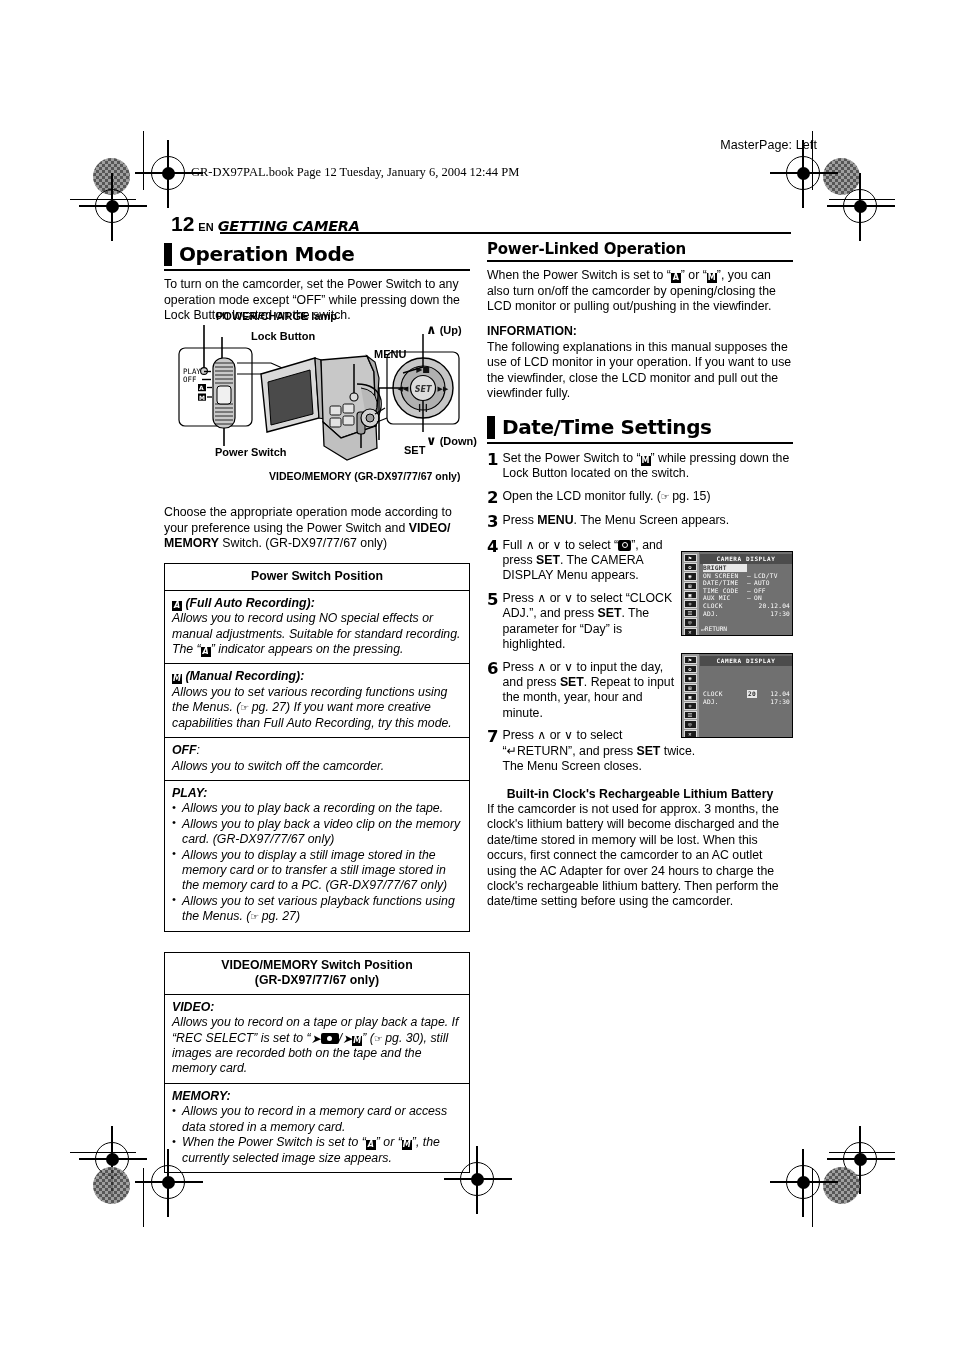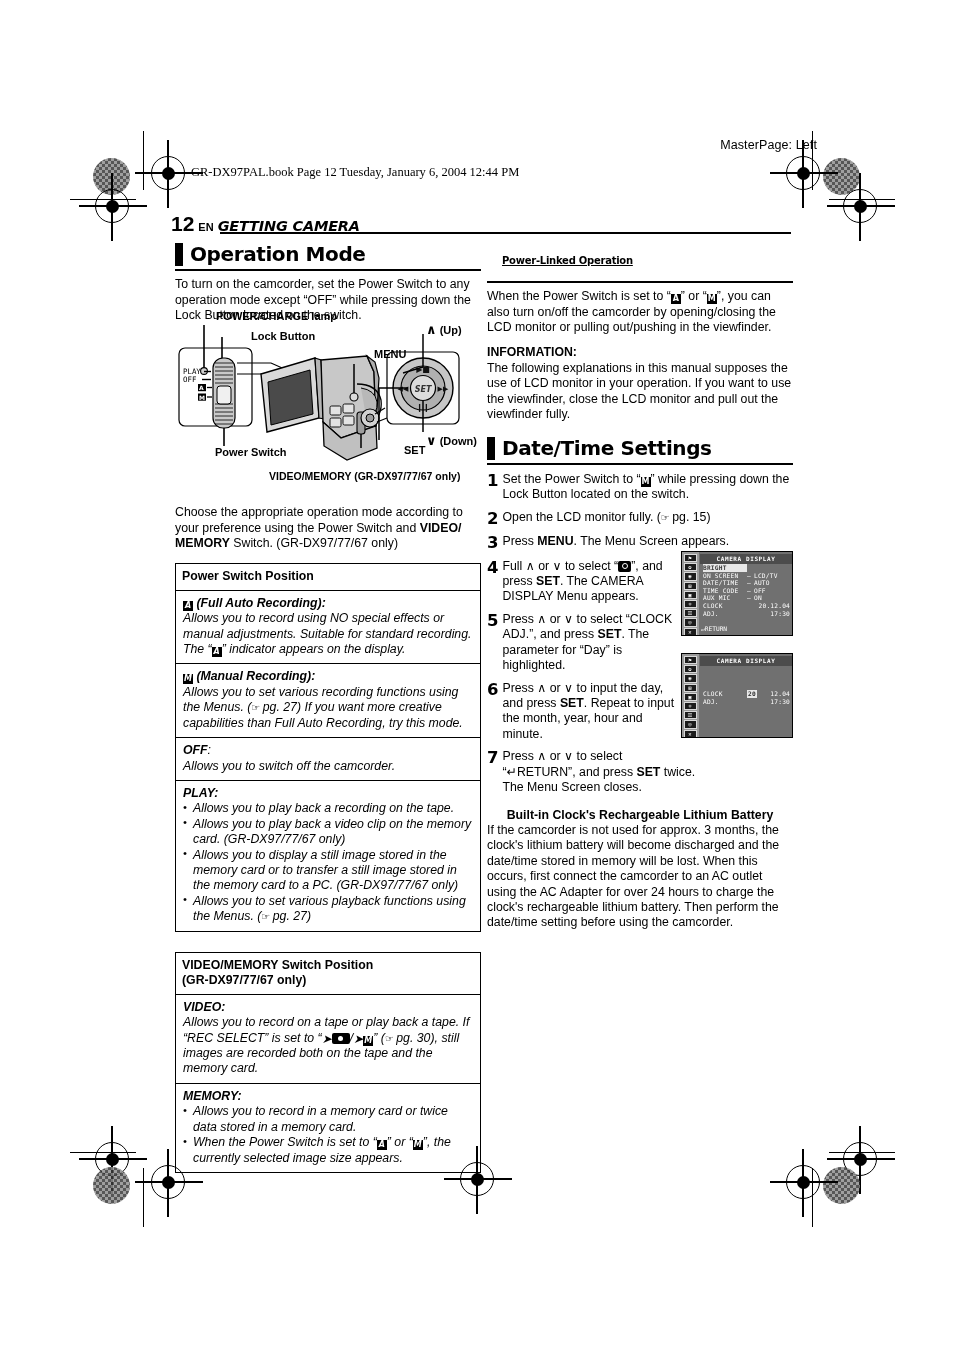--- a/index.html
+++ b/index.html
@@ -60,36 +60,36 @@
   .section-title {
     font-size: 14.5px; font-weight: bold; font-style: italic;
     font-family: "DejaVu Sans", sans-serif;
     line-height: 1; padding-bottom: 1px; letter-spacing: -0.2px;
   }
   .header-rule {
     position: absolute; left: 220px; top: 232px; width: 571px; height: 2.4px; background: #000;
   }
 
   
-  .col-left  { position: absolute; left: 175px; top: 243px; width: 306px; }
+  .col-left  { position: absolute; left: 164px; top: 243px; width: 306px; }
   .col-right { position: absolute; left: 487px; top: 240px; width: 306px; }
 
   
   .h1-block { display: flex; align-items: center; gap: 7px; }
   .h1-bar { width: 8px; height: 23px; background: #000; flex: none; }
   h1.chapter {
     margin: 0; font-size: 20px; font-weight: bold;
     font-family: "DejaVu Sans", sans-serif;
     letter-spacing: -0.4px; line-height: 1.05;
   }
   .h1-rule { height: 2.2px; background: #000; margin-top: 3px; }
 
   h2.sub {
-    margin: 15px; font-size: 10px; font-weight: bold;
-    font-family: "DejaVu Sans", sans-serif; letter-spacing: -0.25px; text-decoration: underline;
+    margin: 0; font-size: 15px; font-weight: bold;
+    font-family: "DejaVu Sans", sans-serif; letter-spacing: -0.25px;
   }
   .h2-rule { height: 2.2px; background: #000; margin-top: 2px; }
 
   p, .body {
     font-size: 12.3px; line-height: 1.255; margin: 0;
     font-family: "Liberation Sans", sans-serif;
   }
   .mt6  { margin-top: 6px; }
   .mt10 { margin-top: 10px; }
   .mt12 { margin-top: 12px; text-align: center; }
@@ -131,21 +131,21 @@
   .gl-arrow { display:inline-block; vertical-align:-1px; font-size:12px; line-height:11px;}
   .pg-icon {
     display: inline-block; vertical-align: 0px;
     font-size: 10px; letter-spacing: -1px; font-family: "DejaVu Sans", sans-serif;
   }
   .updown { font-size: 13px; font-family:"DejaVu Sans",sans-serif; }
 
   
   .tbl { border: 1.6px solid #000; margin-top: 11px; }
   .tbl .hd {
-    text-align: left; font-weight: bold; font-size: 12.3px;
+    text-align: center; font-weight: bold; font-size: 12.3px;
     padding: 5px 6px 6px; border-bottom: 1.6px solid #000; line-height: 1.22;
   }
   .tbl .cell {
     padding: 5px 7px 6px; font-size: 12.3px; line-height: 1.255;
     border-bottom: 1.6px solid #000;
     font-style: italic;
   }
   .tbl .cell:last-child { border-bottom: none; }
   ul.bul { margin: 0; padding: 0; list-style: none; }
   ul.bul li { position: relative; padding-left: 10px; }
@@ -275,21 +275,21 @@
 
     <div style="height:182px;"></div>
 
     <p><span>Choose the appropriate operation mode according to your preference using the Power Switch and </span><span class="b">VIDEO/ MEMORY</span><span> Switch. (GR-DX97/77/67 only)</span></p>
 
     <div class="tbl">
       <div class="hd">Power Switch Position</div>
 
       <div class="cell">
         <span class="b"><span class="gl">A</span><span> (Full Auto Recording):</span></span><br>
-        <span>Allows you to record using NO special effects or manual adjustments. Suitable for standard recording. The “</span><span class="gl">A</span><span>” indicator appears on the display.</span>
+        <span>Allows you to record using NO special effects or manual adjustments. Suitable for standard recording. The “</span><span class="gl">A</span><span>” indicator appears on the pressing.</span>
       </div>
 
       <div class="cell">
         <span class="b"><span class="gl">M</span><span> (Manual Recording):</span></span><br>
         <span>Allows you to set various recording functions using the Menus. (</span><span class="pg-icon">☞</span> <span>pg. 27</span><span>) If you want more creative capabilities than Full Auto Recording, try this mode.</span>
       </div>
 
       <div class="cell">
         <span class="b">OFF</span><span>:</span><br>
         <span>Allows you to switch off the camcorder.</span>
@@ -313,21 +313,21 @@
       </div>
 
       <div class="cell">
         <span class="b">VIDEO:</span><br>
         <span>Allows you to record on a tape or play back a tape. If “REC SELECT” is set to “</span><span class="gl-arrow">➤</span><span class="gl-tape"></span><span>/</span><span class="gl-arrow">➤</span><span class="gl">M</span><span>” (</span><span class="pg-icon">☞</span> <span>pg. 30</span><span>), still images are recorded both on the tape and the memory card.</span>
       </div>
 
       <div class="cell">
         <span class="b">MEMORY:</span>
         <ul class="bul">
-          <li>Allows you to record in a memory card or twice data stored in a memory card.</li>
+          <li>Allows you to record in a memory card or access data stored in a memory card.</li>
           <li><span>When the Power Switch is set to “</span><span class="gl">A</span><span>” or “</span><span class="gl">M</span><span>”, the currently selected image size appears.</span></li>
         </ul>
       </div>
     </div>
   </div>
 
   <div class="illus">
     <svg width="306" height="175" viewBox="0 0 306 175" xmlns="http://www.w3.org/2000/svg">
 
       <rect x="8" y="26" width="73" height="78" rx="6" fill="none" stroke="#000" stroke-width="1.2"></rect>

